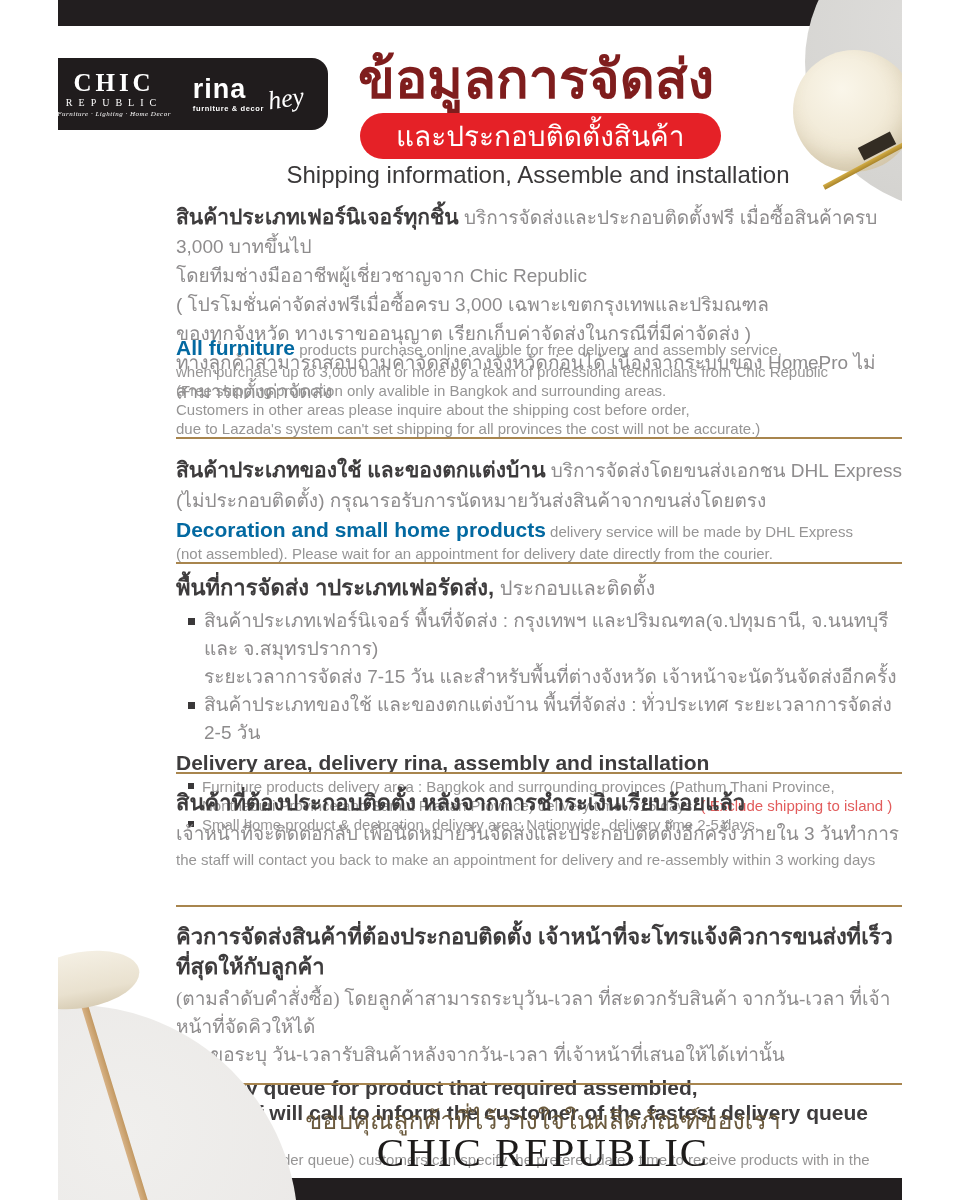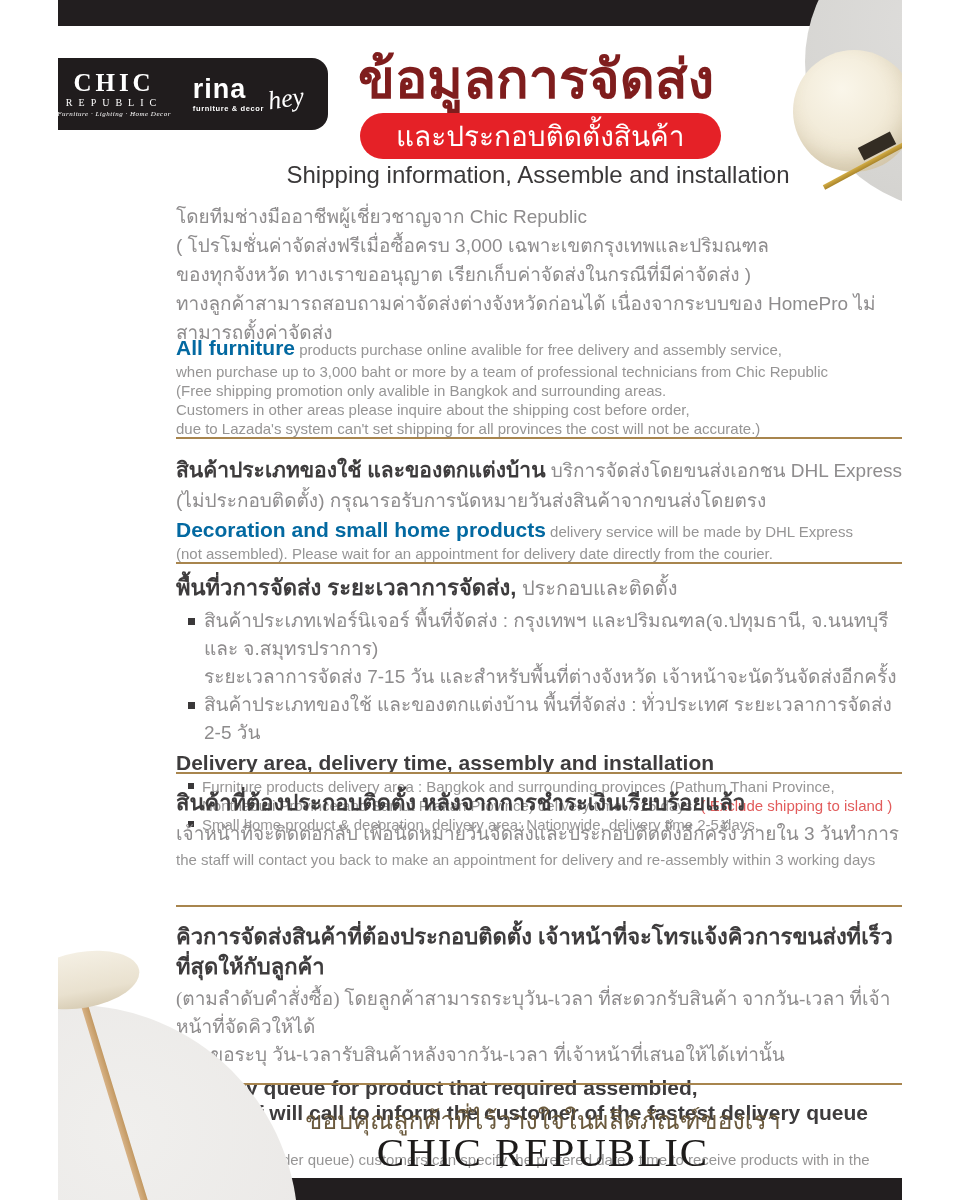--- a/index.html
+++ b/index.html
@@ -102,20 +102,21 @@
       </div>
       <div class="rina-hey">hey</div>
     </div>
   </div>
 
   <div class="main-title">ข้อมูลการจัดส่ง</div>
   <div class="badge">และประกอบติดตั้งสินค้า</div>
   <div class="subtitle">Shipping information, Assemble and installation</div>
 
   <div class="sec" style="top:202px;">
+    <div class="th-line"><span class="th-lead-bold">สินค้าประเภทเฟอร์นิเจอร์ทุกชิ้น</span><span> บริการจัดส่งและประกอบติดตั้งฟรี เมื่อซื้อสินค้าครบ 3,000 บาทขึ้นไป</span></div>
     <div class="th-line">โดยทีมช่างมืออาชีพผู้เชี่ยวชาญจาก Chic Republic</div>
     <div class="th-line">( โปรโมชั่นค่าจัดส่งฟรีเมื่อซื้อครบ 3,000 เฉพาะเขตกรุงเทพและปริมณฑล</div>
     <div class="th-line">ของทุกจังหวัด ทางเราขออนุญาต เรียกเก็บค่าจัดส่งในกรณีที่มีค่าจัดส่ง )</div>
     <div class="th-line">ทางลูกค้าสามารถสอบถามค่าจัดส่งต่างจังหวัดก่อนได้ เนื่องจากระบบของ HomePro ไม่สามารถตั้งค่าจัดส่ง</div>
   </div>
   <div class="sec" style="top:336px;">
     <div class="en-lead"><span class="en-lead-bold">All furniture</span><span> products purchase online avalible for free delivery and assembly service,</span></div>
     <div class="en-line">when purchase up to 3,000 baht or more by a team of professional technicians from Chic Republic</div>
     <div class="en-line">(Free shipping promotion only avalible in Bangkok and surrounding areas.</div>
     <div class="en-line">Customers in other areas please inquire about the shipping cost before order,</div>
@@ -125,27 +126,27 @@
 
   <div class="sec" style="top:455px;">
     <div class="th-line" style="line-height:30px;"><span class="th-lead-bold">สินค้าประเภทของใช้ และของตกแต่งบ้าน</span><span> บริการจัดส่งโดยขนส่งเอกชน DHL Express</span></div>
     <div class="th-line" style="line-height:30px;">(ไม่ประกอบติดตั้ง) กรุณารอรับการนัดหมายวันส่งสินค้าจากขนส่งโดยตรง</div>
     <div class="en-lead" style="margin-top:2px;"><span class="en-lead-bold">Decoration and small home products</span><span> delivery service will be made by DHL Express</span></div>
     <div class="en-line">(not assembled). Please wait for an appointment for delivery date directly from the courier.</div>
   </div>
   <div class="divider" style="top:562px;"></div>
 
   <div class="sec" style="top:573px;">
-    <div class="th-heading"><span>พื้นที่วการจัดส่ง ระยะเวลาการจัดส่ง,</span><span class="light"> ประกอบและติดตั้ง</span></div>
+    <div class="th-heading"><span>พื้นที่การจัดส่ง าประเภทเฟอรัดส่ง,</span><span class="light"> ประกอบและติดตั้ง</span></div>
     <div style="margin-top:4px; margin-left:12px;">
       <div class="th-line bullet" style="line-height:28px;">สินค้าประเภทเฟอร์นิเจอร์ พื้นที่จัดส่ง : กรุงเทพฯ และปริมณฑล(จ.ปทุมธานี, จ.นนทบุรี และ จ.สมุทรปราการ)</div>
       <div class="th-line cont" style="line-height:28px;">ระยะเวลาการจัดส่ง 7-15 วัน และสำหรับพื้นที่ต่างจังหวัด เจ้าหน้าจะนัดวันจัดส่งอีกครั้ง</div>
       <div class="th-line bullet" style="line-height:28px;">สินค้าประเภทของใช้ และของตกแต่งบ้าน พื้นที่จัดส่ง : ทั่วประเทศ ระยะเวลาการจัดส่ง 2-5 วัน</div>
     </div>
-    <div class="en-heading" style="margin-top:3px;">Delivery area, delivery time, assembly and installation</div>
+    <div class="en-heading" style="margin-top:3px;">Delivery area, delivery rina, assembly and installation</div>
     <div style="margin-top:2px; margin-left:12px;">
       <div class="en-line bullet-en">Furniture products delivery area : Bangkok and surrounding provinces (Pathum Thani Province,</div>
       <div class="en-line cont-en"><span>Nonthaburi Province and Samut Prakan Province) delivery time 7-15 days. </span><span class="red-note">( Exclude shipping to island )</span></div>
       <div class="en-line bullet-en">Small home product &amp; decoration, delivery area: Nationwide, delivery time 2-5 days.</div>
     </div>
   </div>
   <div class="divider" style="top:772px;"></div>
 
   <div class="sec" style="top:788px;">
     <div class="th-heading">สินค้าที่ต้องประกอบติดตั้ง หลังจากการชำระเงินเรียบร้อยแล้ว</div>

